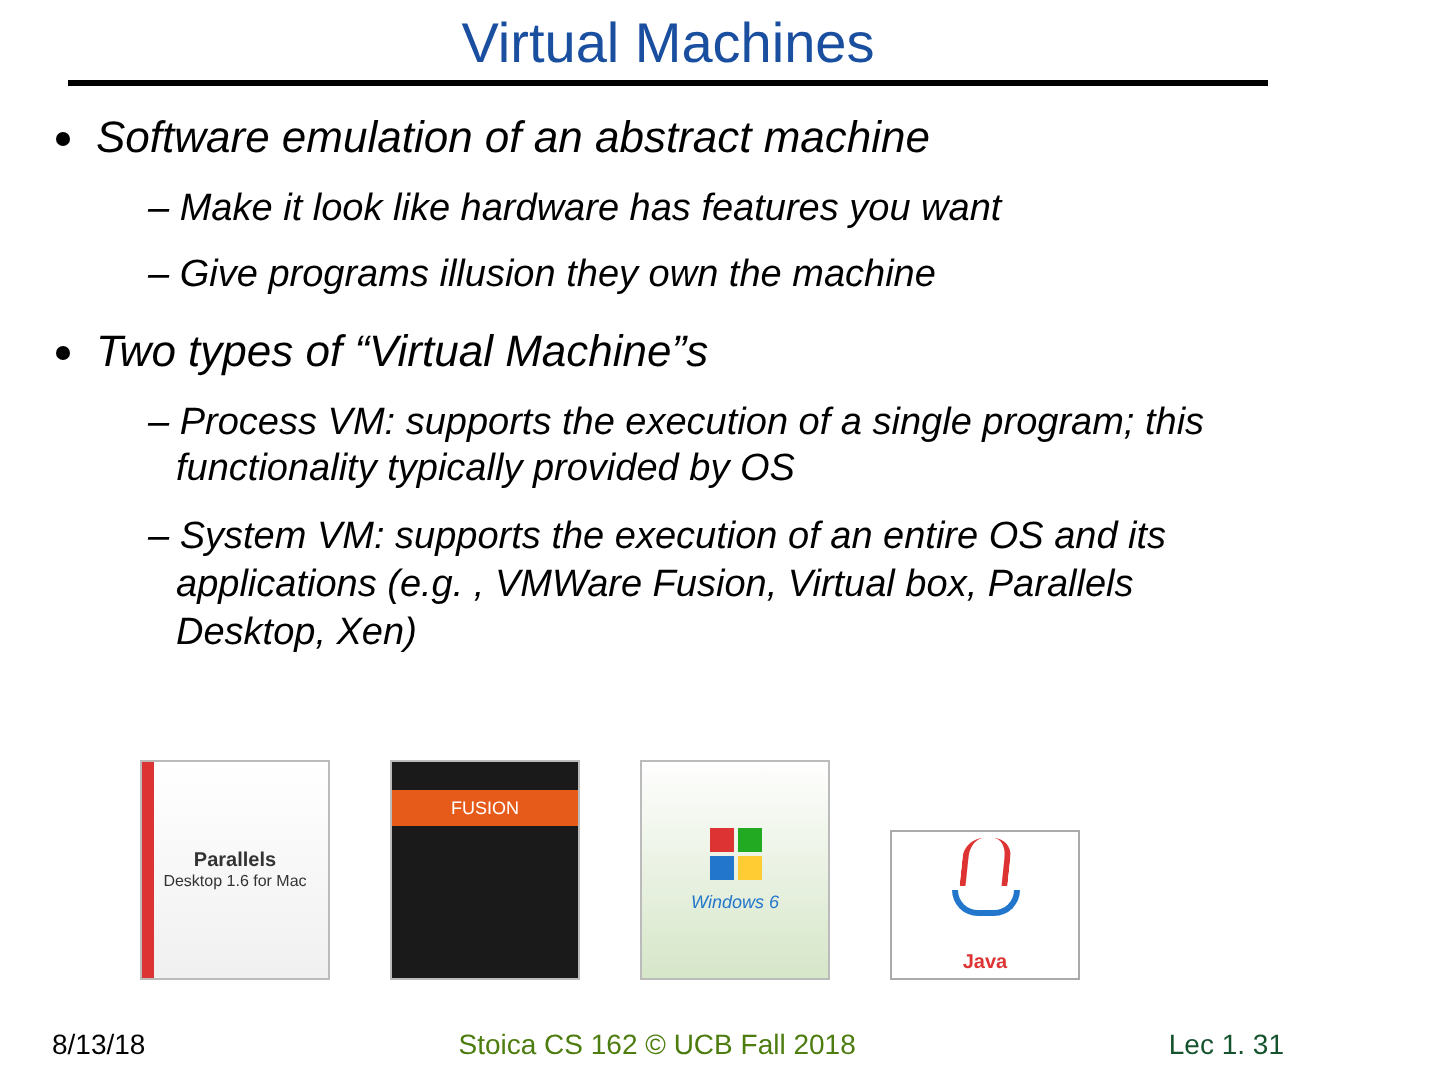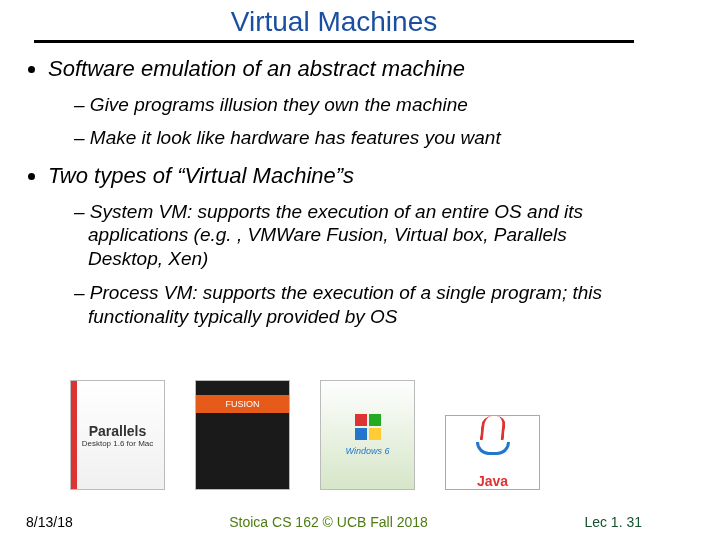--- a/index.html
+++ b/index.html
@@ -136,21 +136,21 @@
     transform: skewX(-6deg);
     margin-bottom:2px;
   }
   .java .cup {
     width: 28px; height: 10px;
     border: 3px solid #27c;
     border-top: none;
     border-radius: 0 0 14px 14px;
   }
   .java .word {
-    font-size: 14px;
+    font-size: 10px;
     color: #d33;
     font-weight: bold;
     margin-top: 18px;
   }
   .footer {
     position: absolute;
     left: 0;
     bottom: 10px;
     width: 100%;
     display: flex;
@@ -168,37 +168,37 @@
 
 <div class="slide">
 
   <div class="title">Virtual Machines</div>
   <div class="title-rule"></div>
 
   <ul class="top">
     <li>
       <span>Software emulation of an abstract machine</span>
       <ul class="sub">
+        <li>Make it look like hardware has features you want</li>
         <li>Give programs illusion they own the machine</li>
-        <li>Make it look like hardware has features you want</li>
       </ul>
     </li>
     <li>
       <span>Two types of “Virtual Machine”s</span>
       <ul class="sub">
+        <li>Process VM: supports the execution of a single program; this functionality typically provided by OS</li>
         <li>System VM: supports the execution of an entire OS and its applications (e.g. , VMWare Fusion, Virtual box, Parallels Desktop, Xen)</li>
-        <li>Process VM: supports the execution of a single program; this functionality typically provided by OS</li>
       </ul>
     </li>
   </ul>
 
   <div class="images">
     <div class="box parallels">
       <div class="redstripe"></div>
-      <div style="font-weight:bold;font-size:14px;">Parallels</div>
+      <div style="font-weight:bold;font-size:10px;">Parallels</div>
       <div>Desktop 1.6 for Mac</div>
     </div>
     <div class="box fusion">
       <div class="orangeband">FUSION</div>
     </div>
     <div class="box win7">
       <div class="flag"></div>
       <div style="font-size:9px;color:#27c;font-style:italic;">Windows 6</div>
     </div>
     <div class="java">

